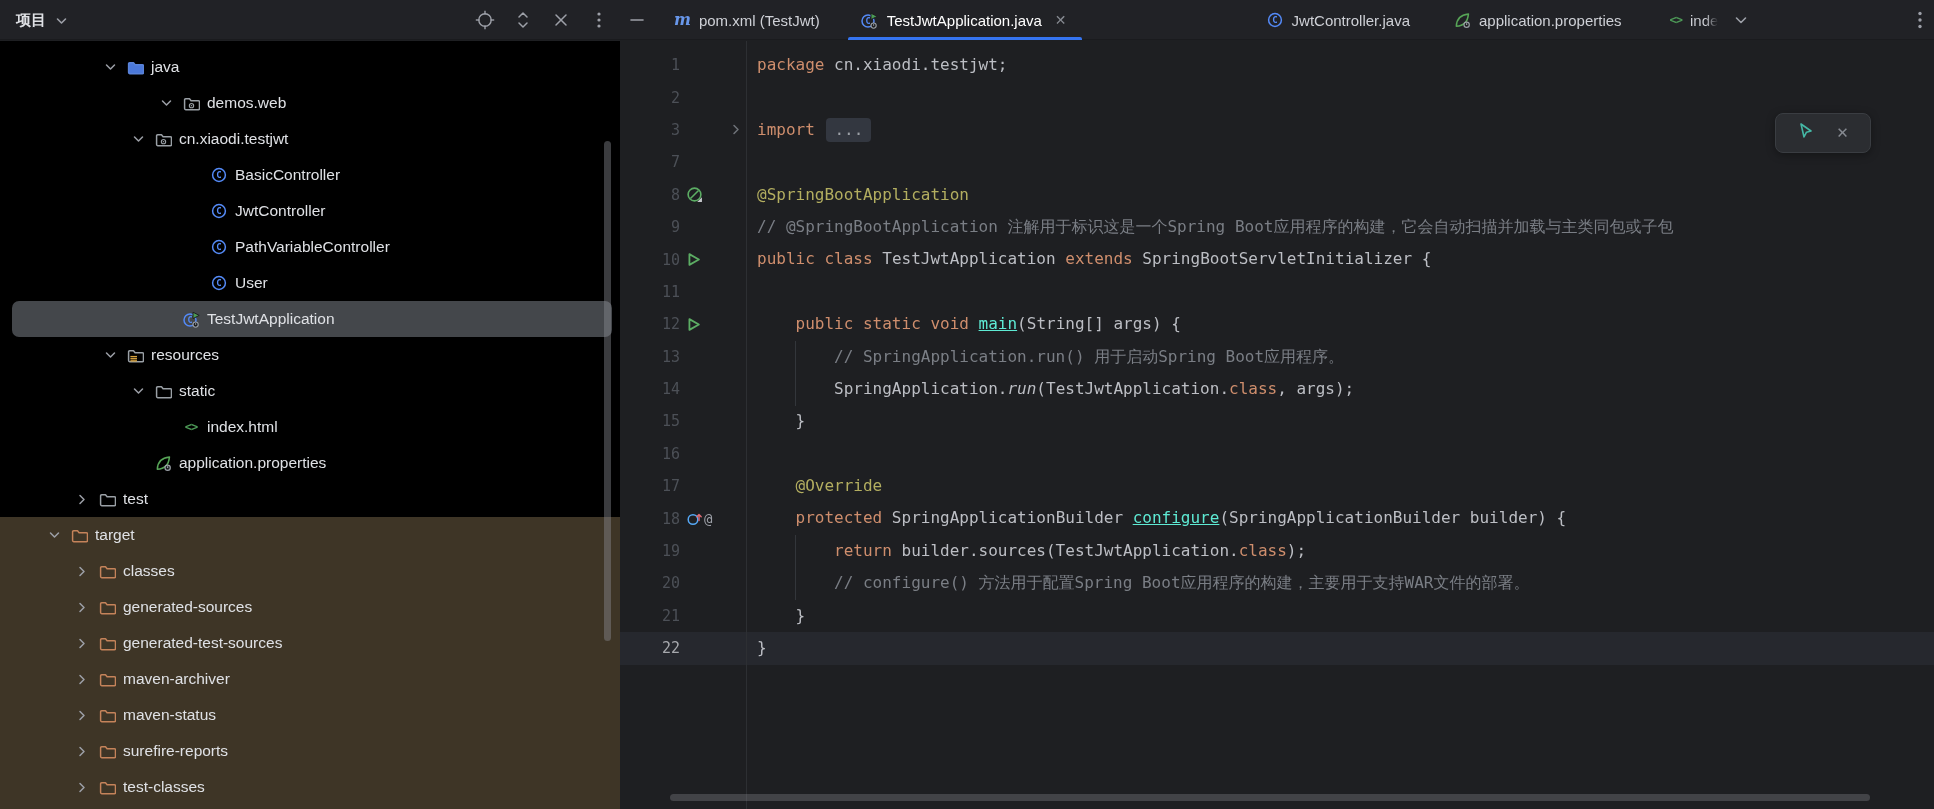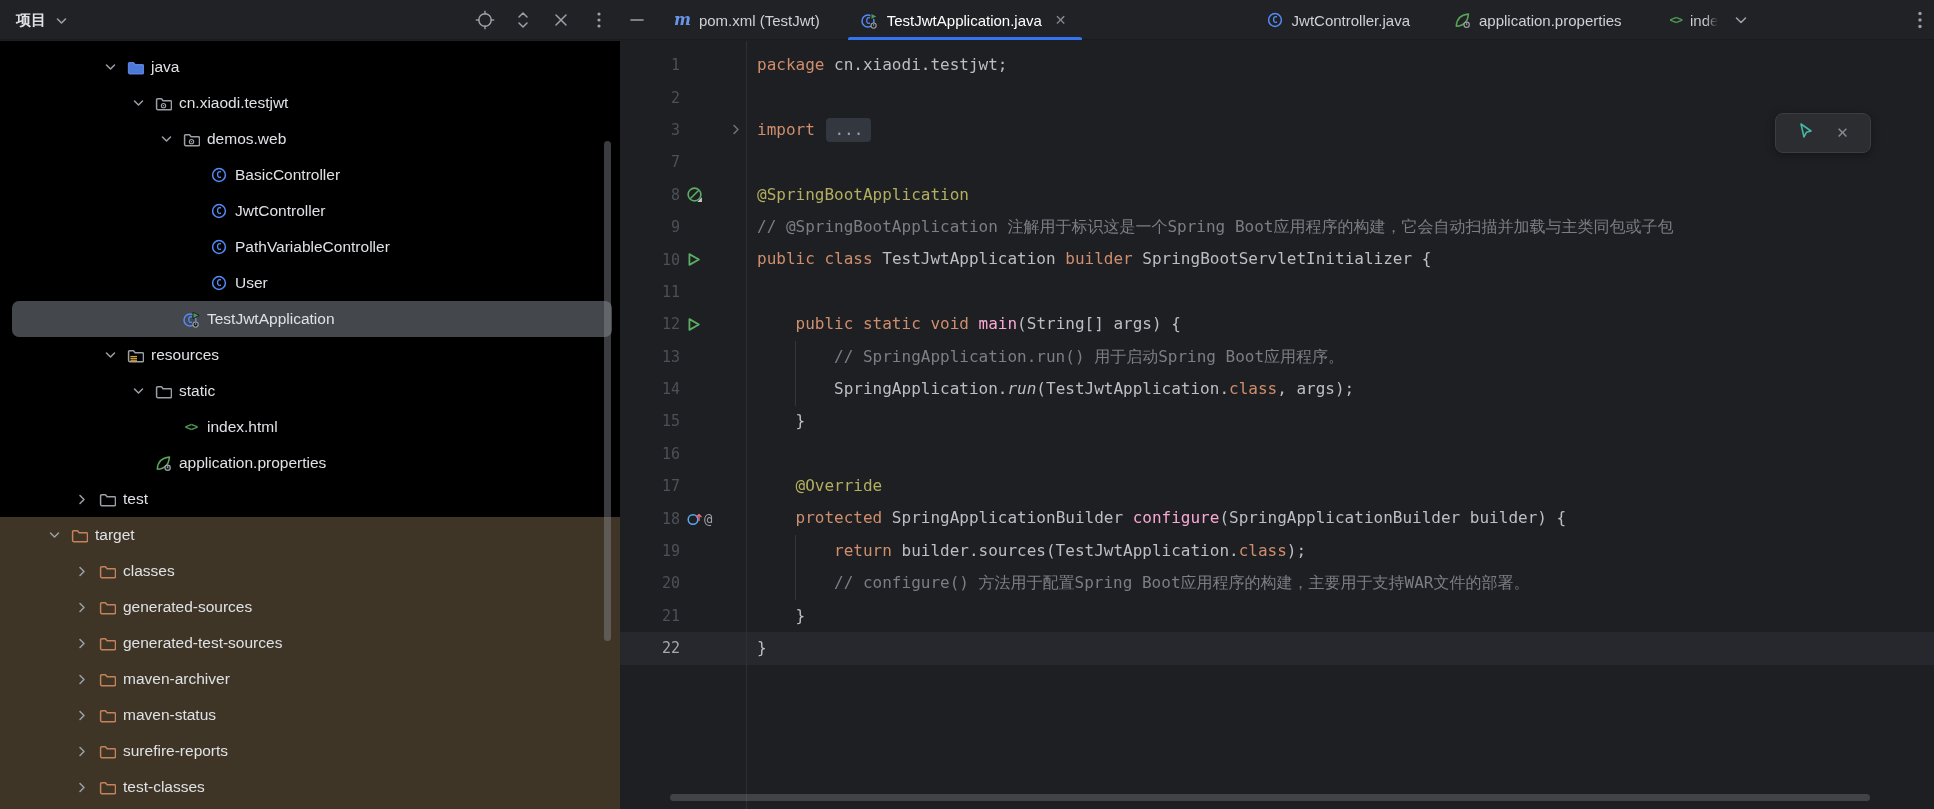--- a/index.html
+++ b/index.html
@@ -103,21 +103,21 @@
   #gutter-divider { position:absolute; left:126px; top:0; width:1px; height:768px; background:#2d2f33; z-index:1; }
   #code { position:absolute; left:137px; top:8px; z-index:2; }
   .cline {
     height:32.4px; line-height:32.4px; white-space:pre;
     font-family:"DejaVu Sans Mono",monospace; font-size:16px; color:#bcbec4;
   }
   .kw { color:#cf8e6d; }
   .pl { color:#bcbec4; }
   .cm { color:#7a7e85; }
   .an { color:#b3ae60; }
-  .fn { color:#f9a8d4; }
+  .fn { color:#5eead4;text-decoration:underline; }
   .it { color:#bcbec4; font-style:italic;text-align:right; }
   .cfold {
     display:inline-block; background:#333740; color:#9ca0a6; border-radius:4px;
     padding:0 8px; line-height:24px; height:24px; vertical-align:middle; margin-left:2px;
   }
   .indent-guide { position:absolute; width:1px; background:#33363b; z-index:1; }
   #hscroll {
     position:absolute; left:50px; bottom:8px; width:1200px; height:7px;
     background:rgba(160,163,168,.28); border-radius:4px; z-index:6;
   }
@@ -253,49 +253,49 @@
             <polyline points="1.5,2 5.5,6 9.5,2" fill="none" stroke="currentColor" stroke-width="1.5" stroke-linecap="round" stroke-linejoin="round"></polyline>
           </svg>
         </span>
     <span class="ticon">
           <svg width="17" height="15" viewBox="0 0 16 14">
   <path d="M1.5 3.6 c0-.6.4-1 1-1 h3.6 l1.5 1.8 h6.9 c.6 0 1 .4 1 1 v6.4 c0 .6-.4 1-1 1 h-12 c-.6 0-1-.4-1-1 Z" fill="#4b78d9" stroke="#5a83d8" stroke-width="1.4" stroke-linejoin="round"></path>
           </svg>
         </span>
     <span class="tlabel">java</span>
   </div>
-      <div class="trow" style="padding-left:114px">
+      <div class="trow" style="padding-left:142px">
     <span class="tchev">
           <svg width="11" height="8" viewBox="0 0 11 8">
             <polyline points="1.5,2 5.5,6 9.5,2" fill="none" stroke="currentColor" stroke-width="1.5" stroke-linecap="round" stroke-linejoin="round"></polyline>
           </svg>
         </span>
     <span class="ticon">
           <svg width="17" height="15" viewBox="0 0 16 14">
   <path d="M1.5 3.6 c0-.6.4-1 1-1 h3.6 l1.5 1.8 h6.9 c.6 0 1 .4 1 1 v6.4 c0 .6-.4 1-1 1 h-12 c-.6 0-1-.4-1-1 Z" fill="none" stroke="#9aa0a6" stroke-width="1.4" stroke-linejoin="round"></path>
             <circle cx="8" cy="9" r="2" fill="none" stroke="#9aa0a6" stroke-width="1.1"></circle>
             <circle cx="8" cy="9" r=".7" fill="#9aa0a6"></circle>
           </svg>
         </span>
-    <span class="tlabel">cn.xiaodi.testjwt</span>
-  </div>
-      <div class="trow" style="padding-left:142px">
+    <span class="tlabel">demos.web</span>
+  </div>
+      <div class="trow" style="padding-left:114px">
     <span class="tchev">
           <svg width="11" height="8" viewBox="0 0 11 8">
             <polyline points="1.5,2 5.5,6 9.5,2" fill="none" stroke="currentColor" stroke-width="1.5" stroke-linecap="round" stroke-linejoin="round"></polyline>
           </svg>
         </span>
     <span class="ticon">
           <svg width="17" height="15" viewBox="0 0 16 14">
   <path d="M1.5 3.6 c0-.6.4-1 1-1 h3.6 l1.5 1.8 h6.9 c.6 0 1 .4 1 1 v6.4 c0 .6-.4 1-1 1 h-12 c-.6 0-1-.4-1-1 Z" fill="none" stroke="#9aa0a6" stroke-width="1.4" stroke-linejoin="round"></path>
             <circle cx="8" cy="9" r="2" fill="none" stroke="#9aa0a6" stroke-width="1.1"></circle>
             <circle cx="8" cy="9" r=".7" fill="#9aa0a6"></circle>
           </svg>
         </span>
-    <span class="tlabel">demos.web</span>
+    <span class="tlabel">cn.xiaodi.testjwt</span>
   </div>
       <div class="trow" style="padding-left:170px">
     <span class="tchev"></span>
     <span class="ticon">
           <svg width="18" height="18" viewBox="0 0 18 18">
   <circle cx="9" cy="9" r="6.4" fill="none" stroke="#548af7" stroke-width="1.5"></circle>
   <text x="9" y="12.4" text-anchor="middle" font-size="9" font-weight="bold" fill="#548af7" font-family="DejaVu Sans Mono,monospace">C</text>
           </svg>
         </span>
     <span class="tlabel">BasicController</span>
@@ -645,21 +645,21 @@
    </div>
     </div>
   <div id="gutter-divider"></div>
   <div id="code">
       <div class="cline"><span class="kw">package</span><span class="pl"> cn.xiaodi.testjwt;</span></div>
       <div class="cline"></div>
       <div class="cline"><span class="kw">import</span><span class="pl"> </span><span class="cfold">...</span></div>
       <div class="cline"></div>
       <div class="cline"><span class="an">@SpringBootApplication</span></div>
       <div class="cline"><span class="cm">// @SpringBootApplication 注解用于标识这是一个Spring Boot应用程序的构建，它会自动扫描并加载与主类同包或子包</span></div>
-      <div class="cline"><span class="kw">public</span><span class="pl"> </span><span class="kw">class</span><span class="pl"> TestJwtApplication </span><span class="kw">builder</span><span class="pl"> SpringBootServletInitializer {</span></div>
+      <div class="cline"><span class="kw">public</span><span class="pl"> </span><span class="kw">class</span><span class="pl"> TestJwtApplication </span><span class="kw">extends</span><span class="pl"> SpringBootServletInitializer {</span></div>
       <div class="cline"></div>
       <div class="cline"><span class="pl">    </span><span class="kw">public</span><span class="pl"> </span><span class="kw">static</span><span class="pl"> </span><span class="kw">void</span><span class="pl"> </span><span class="fn">main</span><span class="pl">(String[] args) {</span></div>
       <div class="cline"><span class="cm">        // SpringApplication.run() 用于启动Spring Boot应用程序。</span></div>
       <div class="cline"><span class="pl">        SpringApplication.</span><span class="it">run</span><span class="pl">(TestJwtApplication.</span><span class="kw">class</span><span class="pl">, args);</span></div>
       <div class="cline"><span class="pl">    }</span></div>
       <div class="cline"></div>
       <div class="cline"><span class="pl">    </span><span class="an">@Override</span></div>
       <div class="cline"><span class="pl">    </span><span class="kw">protected</span><span class="pl"> SpringApplicationBuilder </span><span class="fn">configure</span><span class="pl">(SpringApplicationBuilder builder) {</span></div>
       <div class="cline"><span class="pl">        </span><span class="kw">return</span><span class="pl"> builder.sources(TestJwtApplication.</span><span class="kw">class</span><span class="pl">);</span></div>
       <div class="cline"><span class="cm">        // configure() 方法用于配置Spring Boot应用程序的构建，主要用于支持WAR文件的部署。</span></div>

